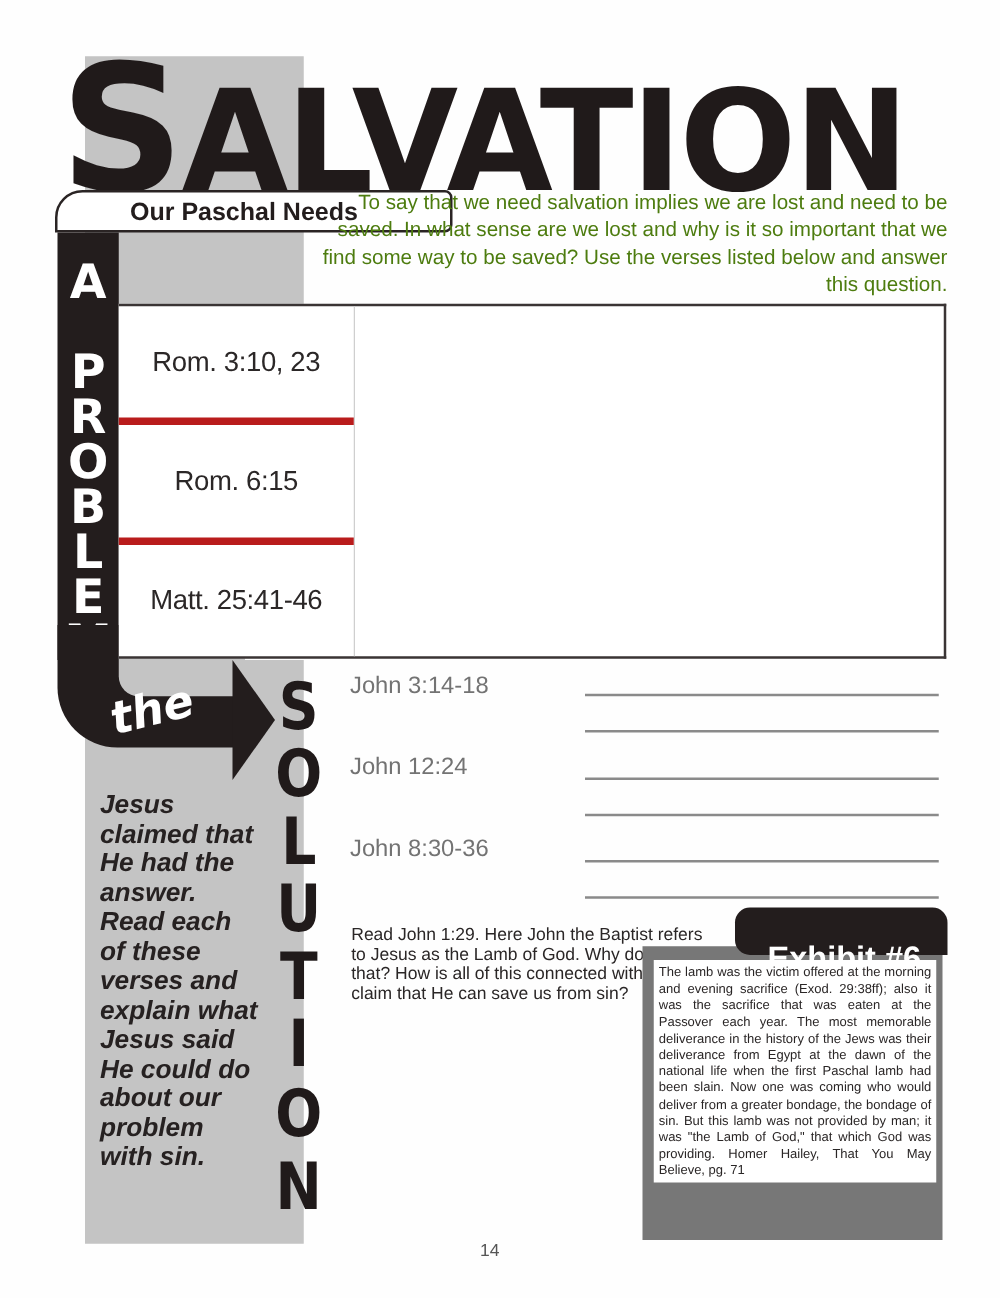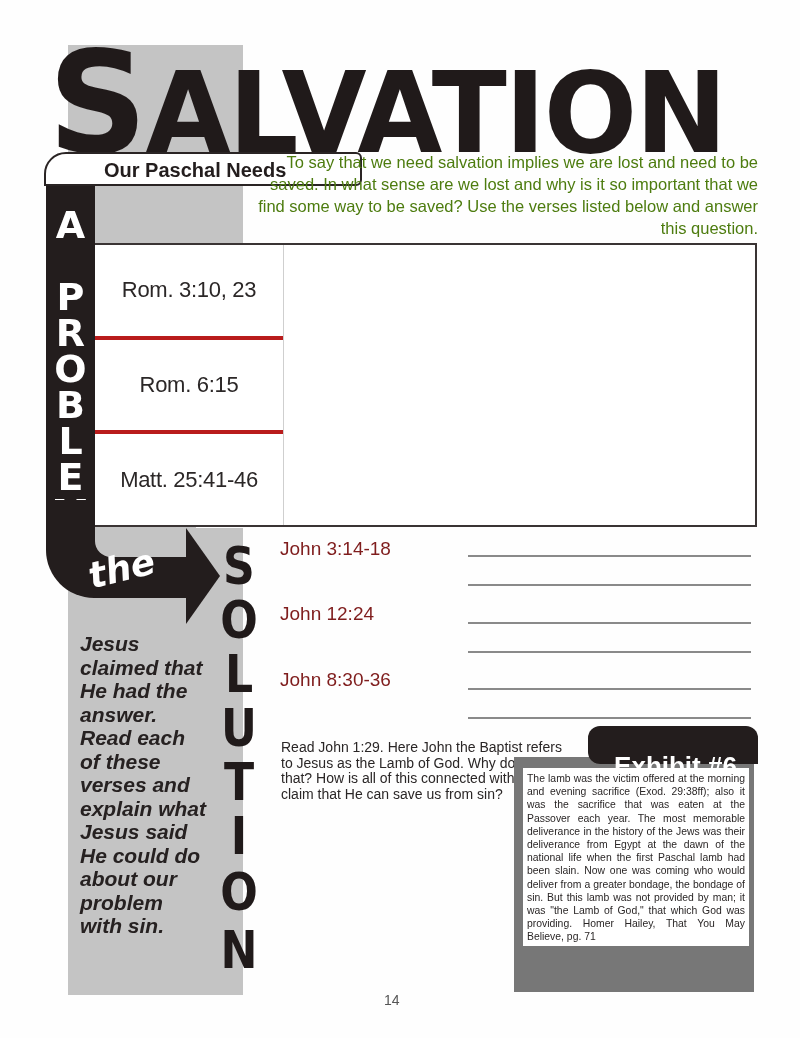--- a/index.html
+++ b/index.html
@@ -15,26 +15,26 @@
   #pill-label { left: 104px; top: 159px; width: 260px; font-weight: 700; font-size: 20px; color: #231d1d; }
   #intro { left: 248px; top: 151px; width: 510px; font-size: 16.5px; line-height: 22px; text-align: right; color: #4d7c0f; }
   #bar { left: 46px; top: 186px; width: 49px; height: 342px; background: #231d1d; }
   #bar-curve { left: 46px; top: 500px; width: 150px; height: 98px; background: #231d1d; border-radius: 0 0 0 48px; }
   #bar-notch { left: 95px; top: 527px; width: 101px; height: 30px; background: #c4c4c4; border-radius: 0 0 0 16px; }
   #arrow-head { left: 186px; top: 528px; width: 0; height: 0; border-top: 48px solid transparent; border-bottom: 48px solid transparent; border-left: 34px solid #231d1d; }
   .vletter { position: absolute; color: #fff; font-weight: 900; font-size: 38px; width: 49px; text-align: center; font-family: "DejaVu Sans", sans-serif; line-height: 1; }
   #the-text { left: 88px; top: 548px; color: #fff; font-weight: 900; font-style: italic; font-size: 36px; transform: rotate(-14deg); font-family: "DejaVu Sans", sans-serif; }
   #table { left: 95px; top: 243px; width: 662px; height: 284px; border: 2px solid #3a3434; border-left: none; box-sizing: border-box; background: #fff; display: flex; }
   #ref-col { width: 188px; border-right: 1px solid #cfcfcf; display: flex; flex-direction: column; }
-  .ref-cell { flex: 1; border-bottom: 4px solid #b91c1c; display: flex; align-items: center; justify-content: center; font-size: 22px; color: #2b2727; letter-spacing: -0.3px; }
+  .ref-cell { flex: 1; border-bottom: 6px solid #b91c1c; display: flex; align-items: center; justify-content: center; font-size: 22px; color: #2b2727; letter-spacing: -0.3px; }
   .ref-cell:last-child { border-bottom: none; }
   #answer-area { flex: 1; }
   .sol-letter { position: absolute; left: 216px; width: 46px; text-align: center; font-weight: 900; font-size: 52px; line-height: 1; color: #201a1a; font-family: "DejaVu Sans", sans-serif; transform: scaleX(0.85); }
   #sol-blurb { left: 80px; top: 632px; width: 130px; font-weight: 700; font-style: italic; font-size: 21px; line-height: 23.5px; color: #262121; }
-  .verse { position: absolute; left: 280px; font-size: 19px; color: #7f1d1d; }
+  .verse { position: absolute; left: 280px; font-size: 19px; color: #737373; }
   .line { position: absolute; left: 468px; width: 283px; height: 2px; background: #8a8a8a; }
   #read-text { left: 281px; top: 740px; width: 290px; font-size: 14px; line-height: 15.5px; color: #2a2626; }
   #exhibit-back { left: 514px; top: 757px; width: 240px; height: 235px; background: #777; }
   #exhibit-tab { left: 588px; top: 726px; width: 170px; height: 38px; background: #231d1d; border-radius: 12px 12px 0 12px; }
   #exhibit-label { left: 598px; top: 727px; width: 155px; color: #fff; font-weight: 700; font-size: 26px; text-align: center; margin-top: 24px; }
   #exhibit-body { left: 523px; top: 768px; width: 226px; height: 178px; background: #fff; padding: 4px 4px; box-sizing: border-box; }
   #exhibit-text { font-size: 10.4px; line-height: 13.2px; text-align: justify; color: #2a2626; }
   #page-num { left: 384px; top: 992px; font-size: 14px; color: #555; }
 </style>
 </head>

